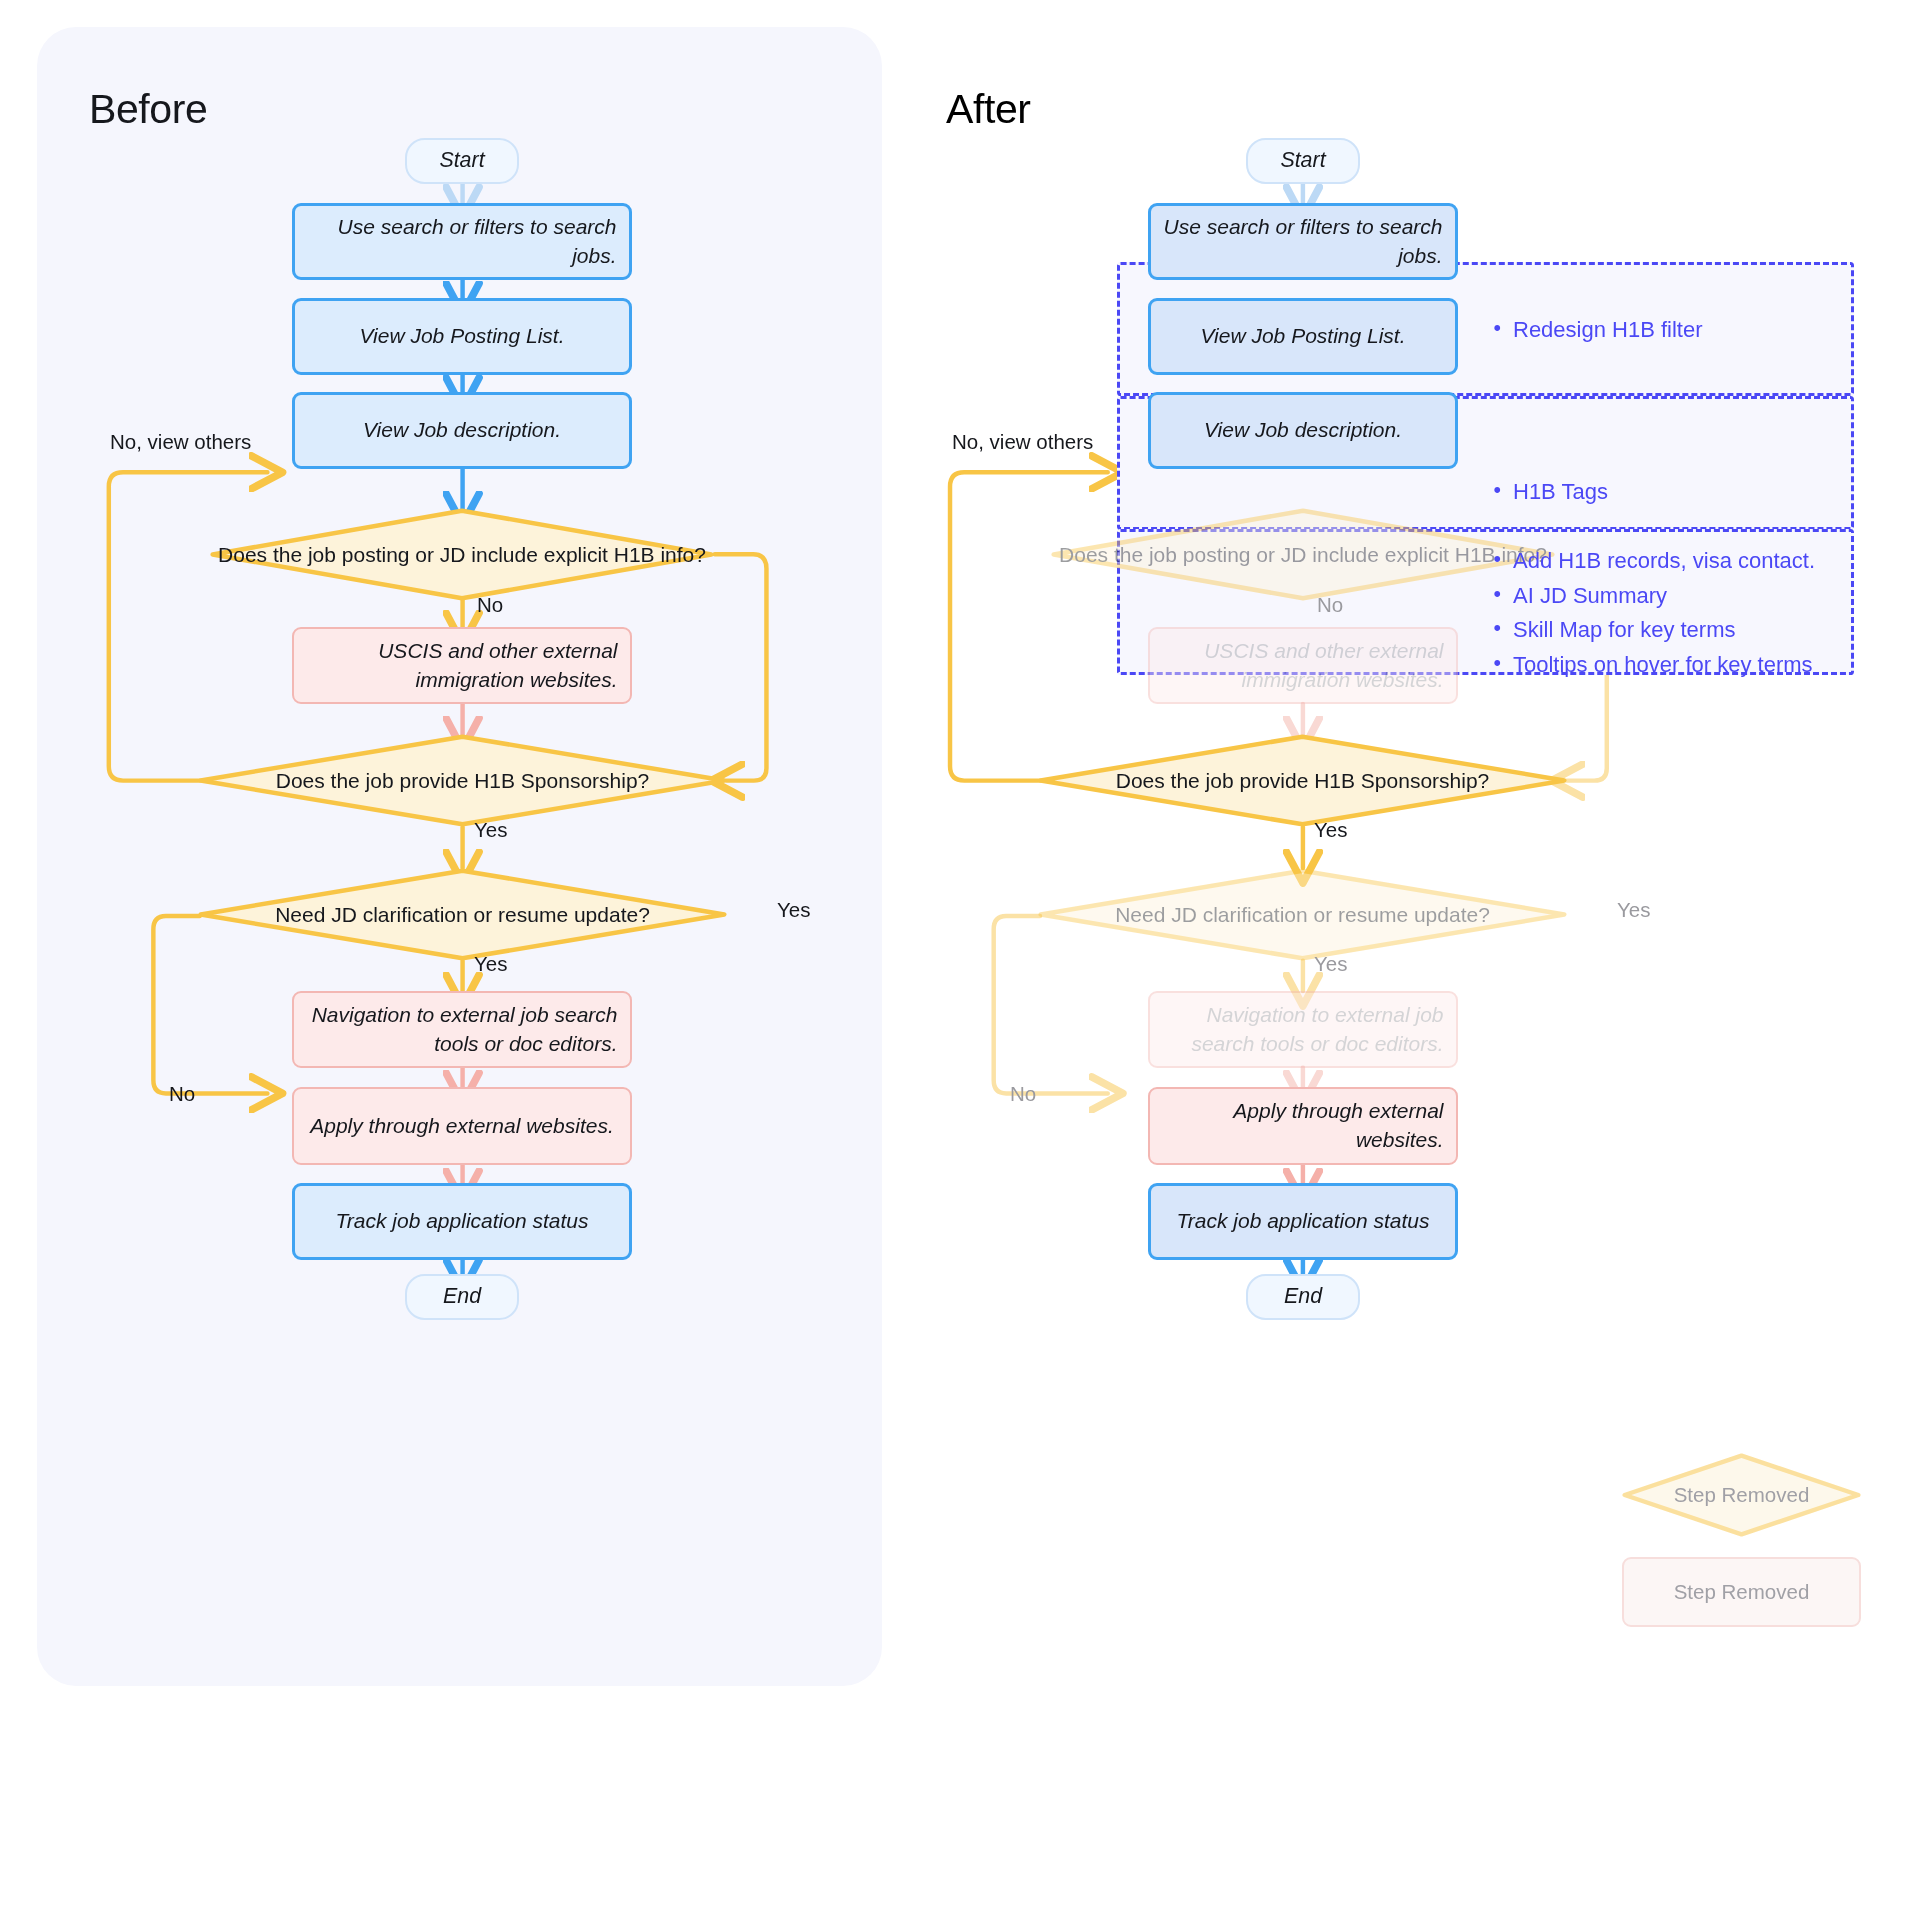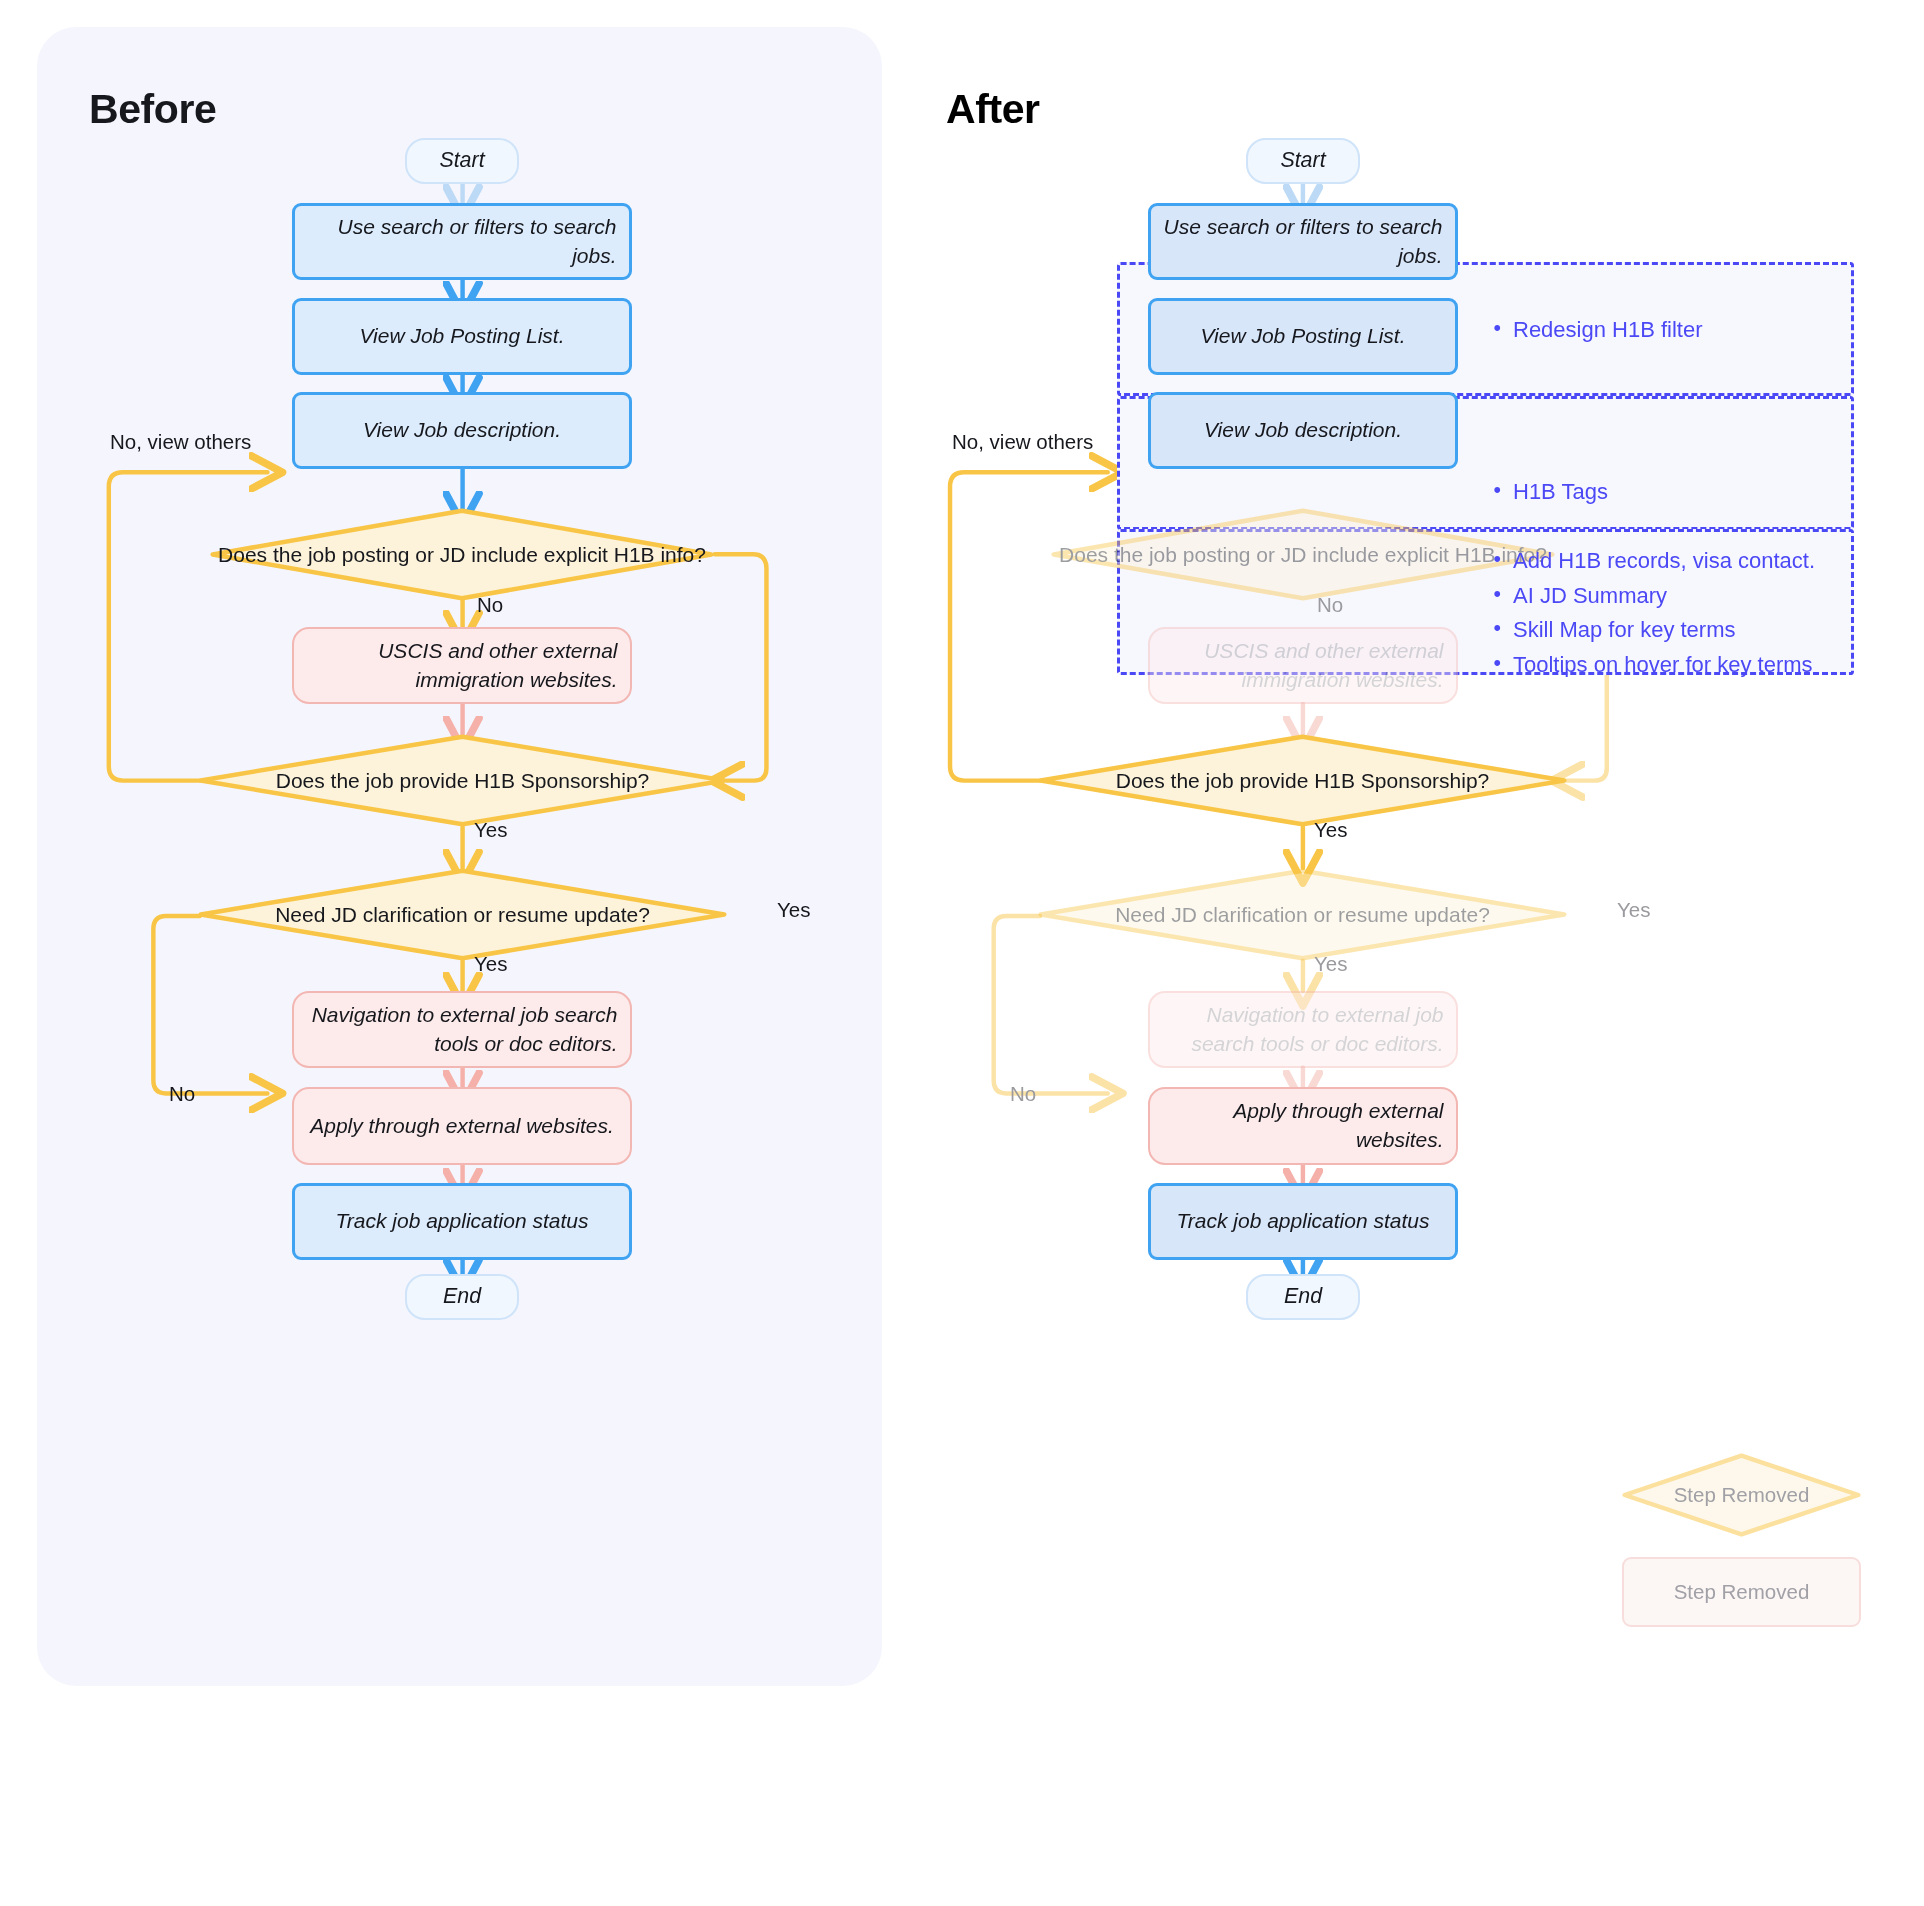--- a/index.html
+++ b/index.html
@@ -13,21 +13,21 @@
 
   
   .panel-before {
     position: absolute; left: 37px; top: 27px;
     width: 845px; height: 1659px;
     background: #f5f6fd; border-radius: 39px;
   }
 
   
   .title {
-    position: absolute; font-size: 41px; font-weight: 700;
+    position: absolute; font-size: 41px; font-weight: 400;
     letter-spacing: -0.4px;
   }
   .title-before { left: 89px; top: 86px; color: #16181d; }
   .title-after  { left: 946px; top: 86px; color: #000000; text-align: center; }
 
   
   .node {
     position: absolute;
     display: flex; align-items: center; justify-content: center;
     text-align: right; line-height: 1.38;
@@ -49,21 +49,21 @@
     background: #dcecfd;
     border: 3.1px solid #3fa3f2;
     border-radius: 9px;
   }
   .proc-blue.after-tint { background: #d8e6fa; }
 
   
   .proc-red {
     background: #fdeaea;
     border: 2.7px solid #f3b7b3;
-    border-radius: 17px;
+    border-radius: 9px;
   }
 
   
   .faded        { opacity: 0.42; }
   .faded .lbl,
   .faded-text   { color: #9a9a9f; }
 
   
   .diamond { position: absolute; }
   .diamond svg { display:block; width:100%; height:100%; }

